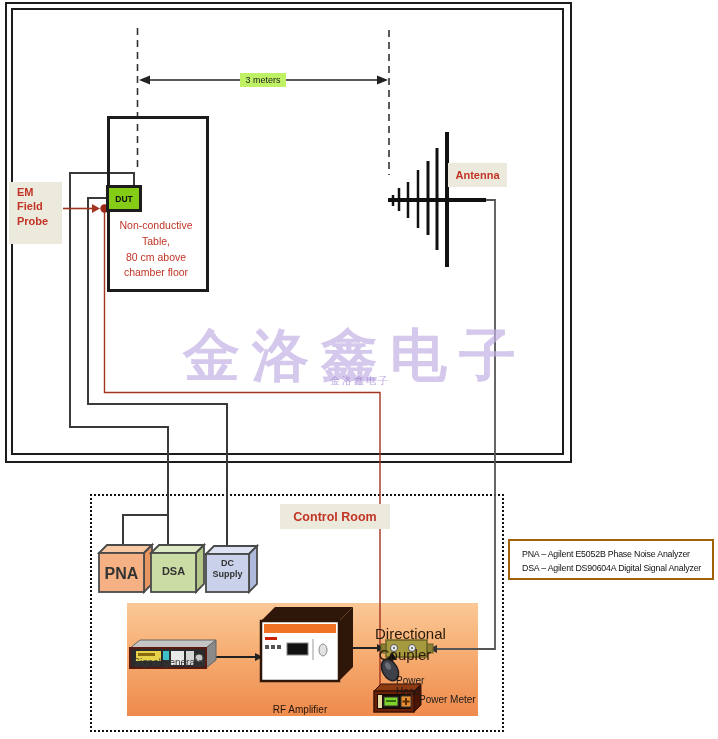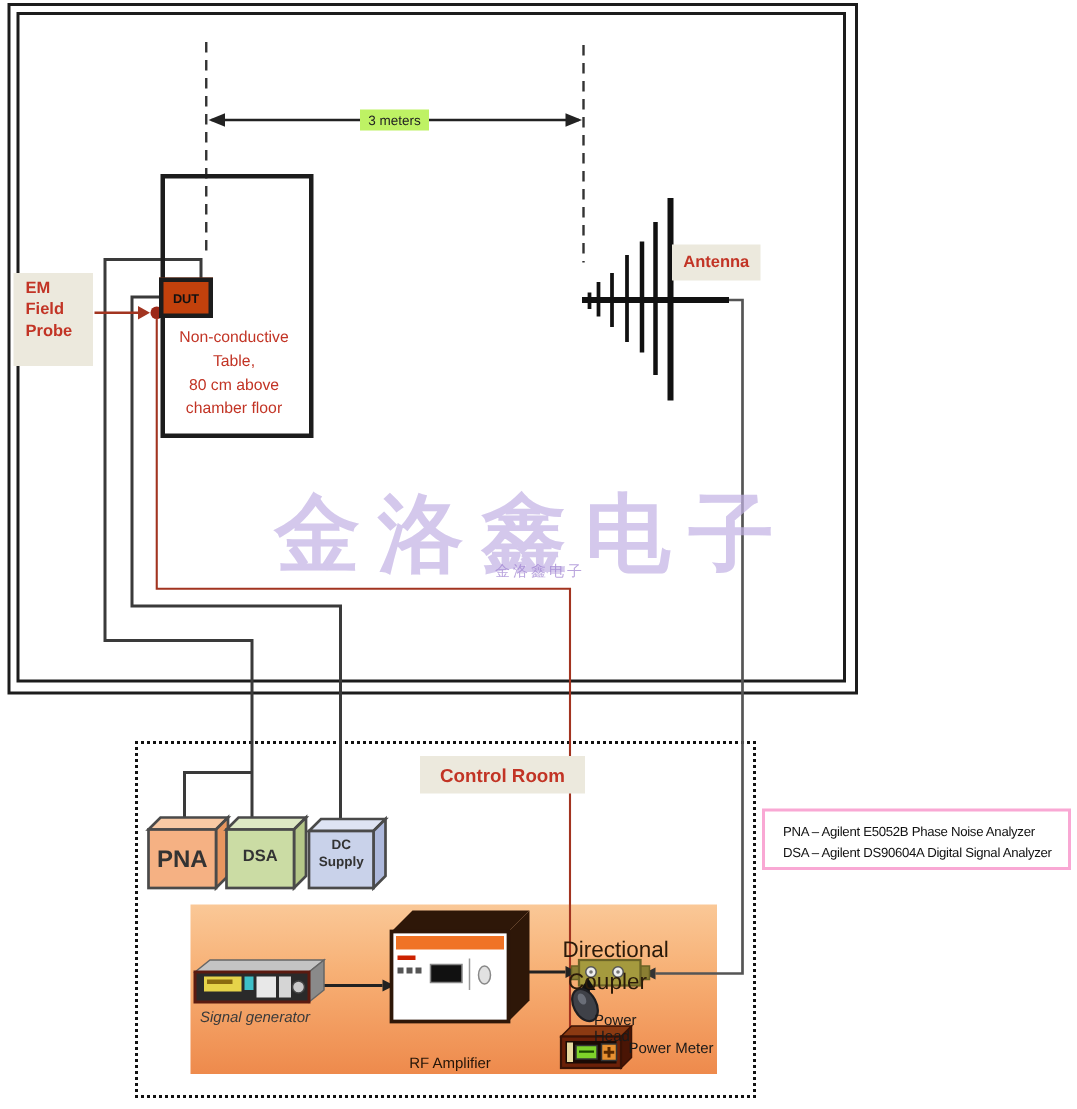--- a/index.html
+++ b/index.html
@@ -21,40 +21,40 @@
   .em-probe{left:9px;top:182px;width:53px;height:62px;font-size:11px;line-height:1.3;
             padding:3px 0 0 8px;white-space:pre-line;box-sizing:border-box;}
   .antenna-chip{left:448px;top:163px;width:59px;height:24px;font-size:11px;
                 display:flex;align-items:center;justify-content:center;}
   .cr-title{left:280px;top:504px;width:110px;height:25px;font-size:12.5px;
             display:flex;align-items:center;justify-content:center;}
   
   .table-box{left:107px;top:116px;width:96px;height:170px;border:3px solid #1c1c1c;z-index:3;}
   .table-label{left:110px;top:218px;width:92px;color:#c23425;font-size:10.5px;line-height:1.5;
                text-align:center;white-space:pre-line;z-index:3;}
-  .dut{left:106px;top:185px;width:30px;height:21px;background:#c2410c;border:3px solid #1c1c1c;
+  .dut{left:106px;top:185px;width:30px;height:21px;background:#84cc16;border:3px solid #1c1c1c;
        color:#111;font-size:8.5px;font-weight:bold;display:flex;align-items:center;
        justify-content:center;z-index:4;}
   
   .dim-label{left:240px;top:73px;width:46px;height:14px;background:#bef264;color:#222;
              font-size:9px;display:flex;align-items:center;justify-content:center;z-index:3;}
   
   .dev{color:#222;font-size:10px;text-align:center;z-index:3;}
   .pna-label{left:99px;top:565px;width:45px;font-size:16px;font-weight:bold;color:#333;}
   .dsa-label{left:151px;top:565px;width:45px;font-size:11px;font-weight:bold;color:#333;}
   .dc-label{left:206px;top:558px;width:43px;font-size:9px;line-height:1.25;color:#333;
             white-space:pre-line;font-weight:bold;}
-  .sig-label{left:128px;top:673px;width:84px;color:#3a3a3a;font-style:italic;}
+  .sig-label{left:128px;top:657px;width:84px;color:#3a3a3a;}
   .amp-label{left:268px;top:704px;width:64px;color:#241508;}
   .coupler-label{left:375px;top:623px;width:60px;font-size:15px;line-height:1.4;color:#2a1a0a;
                  white-space:pre-line;}
   .phead-label{left:396px;top:675px;width:52px;text-align:left;color:#1a1a1a;}
   .pmeter-label{left:419px;top:694px;width:58px;text-align:left;color:#1a1a1a;}
   
-  .legend{left:508px;top:539px;width:206px;height:41px;border:2px solid #f9a8d4;background:#fff;
+  .legend{left:508px;top:539px;width:206px;height:41px;border:2px solid #a16207;background:#fff;
           z-index:3;padding:6px 0 0 12px;box-sizing:border-box;}
   .legend div{font-size:8.8px;color:#111;line-height:1.6;letter-spacing:-0.2px;}
   
   .watermark{left:183px;top:318px;width:345px;height:80px;z-index:5;color:#c2b2e4;opacity:0.7;
              font-size:57px;font-weight:bold;letter-spacing:12px;white-space:nowrap;
              font-family:"DejaVu Sans",sans-serif;pointer-events:none;}
   .watermark-small{left:330px;top:374px;z-index:5;color:#9d7fd0;opacity:0.7;font-size:10px;
                    letter-spacing:2px;font-family:"DejaVu Sans",sans-serif;pointer-events:none;}
   svg.overlay{position:absolute;left:0;top:0;z-index:2;}
 </style>

